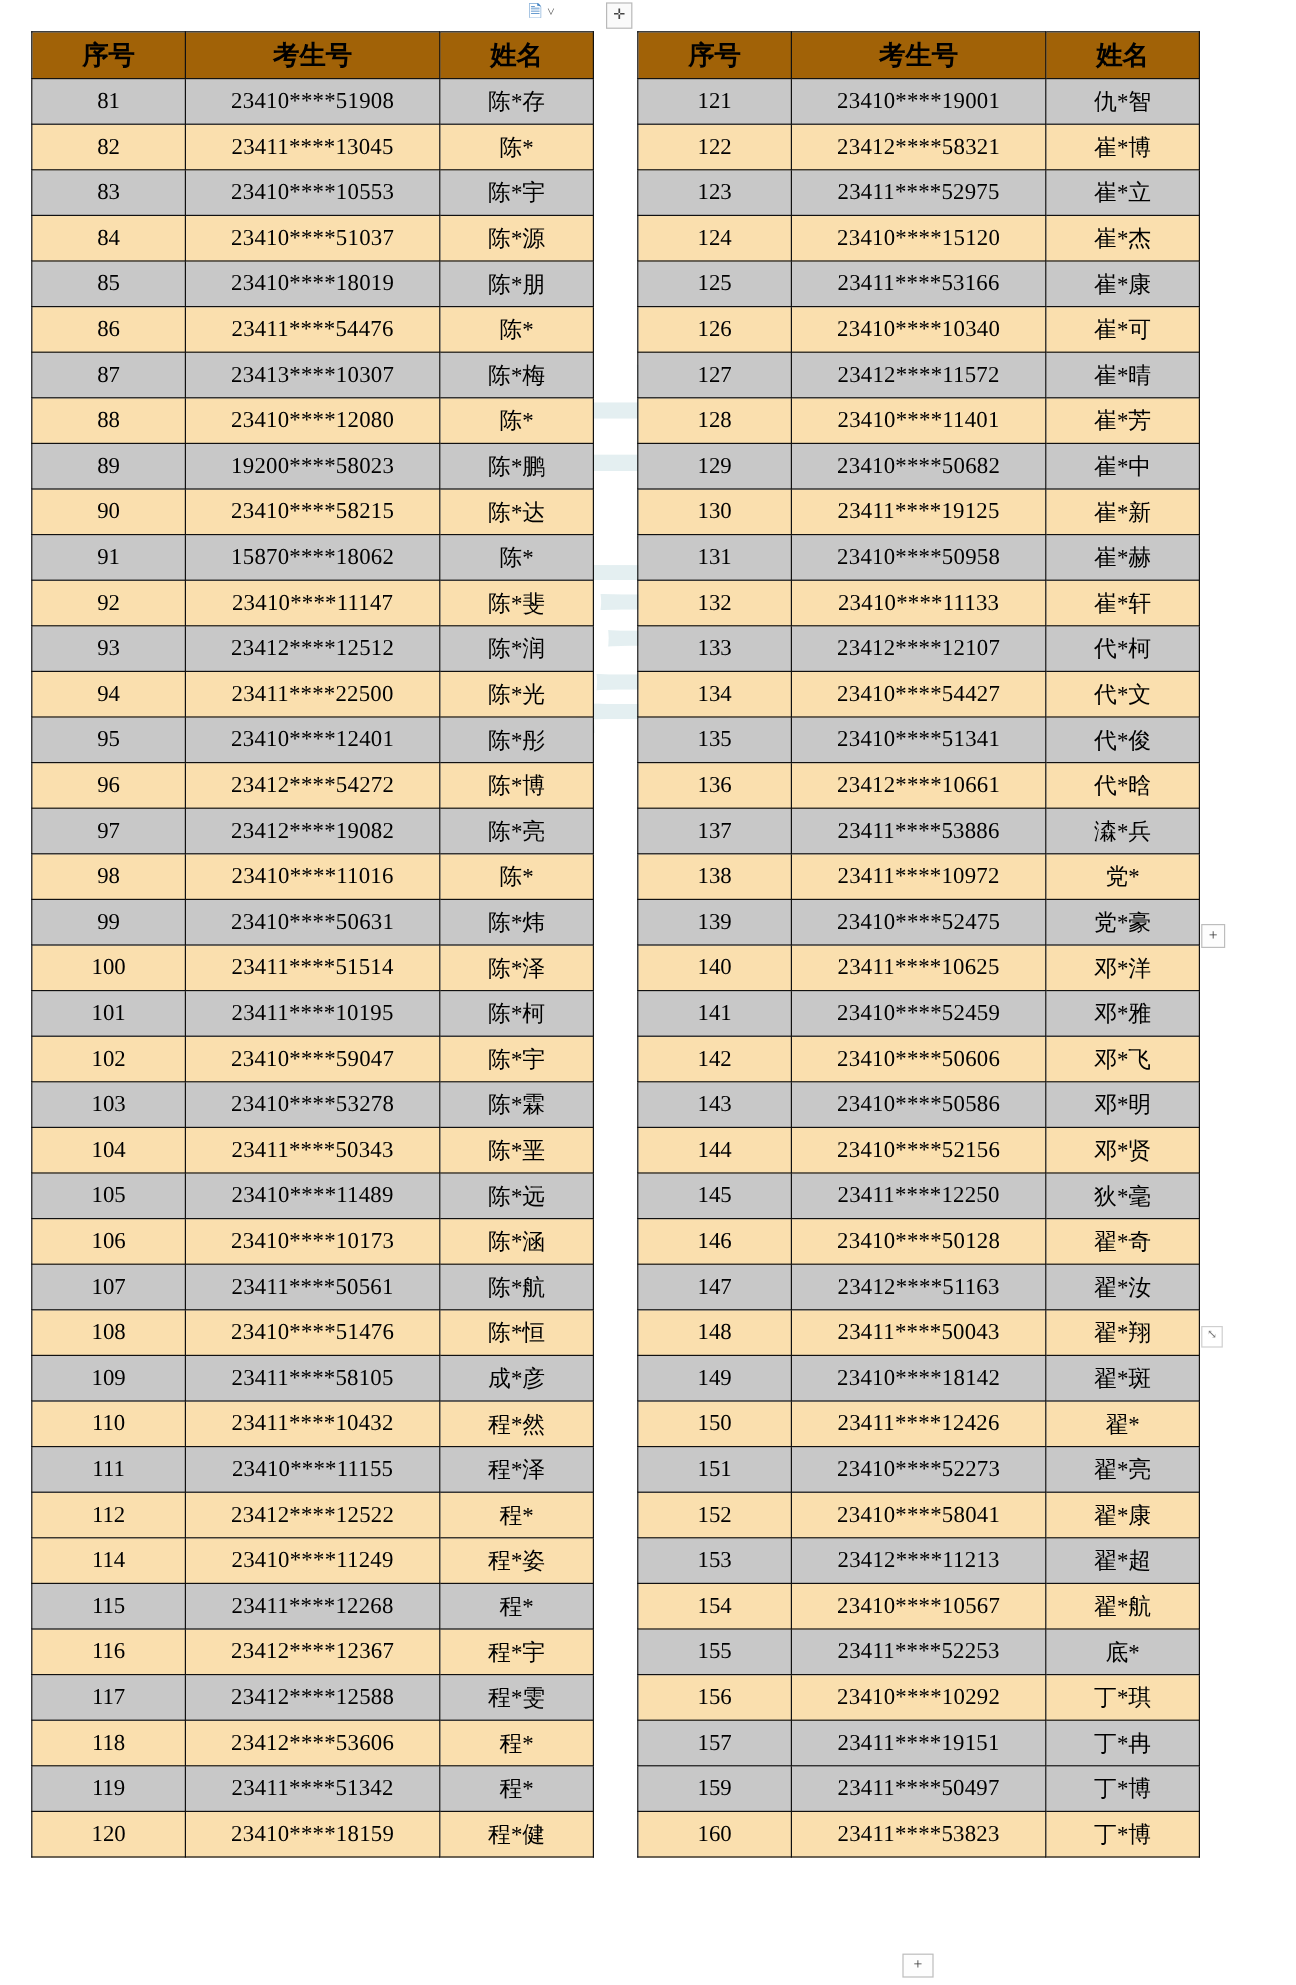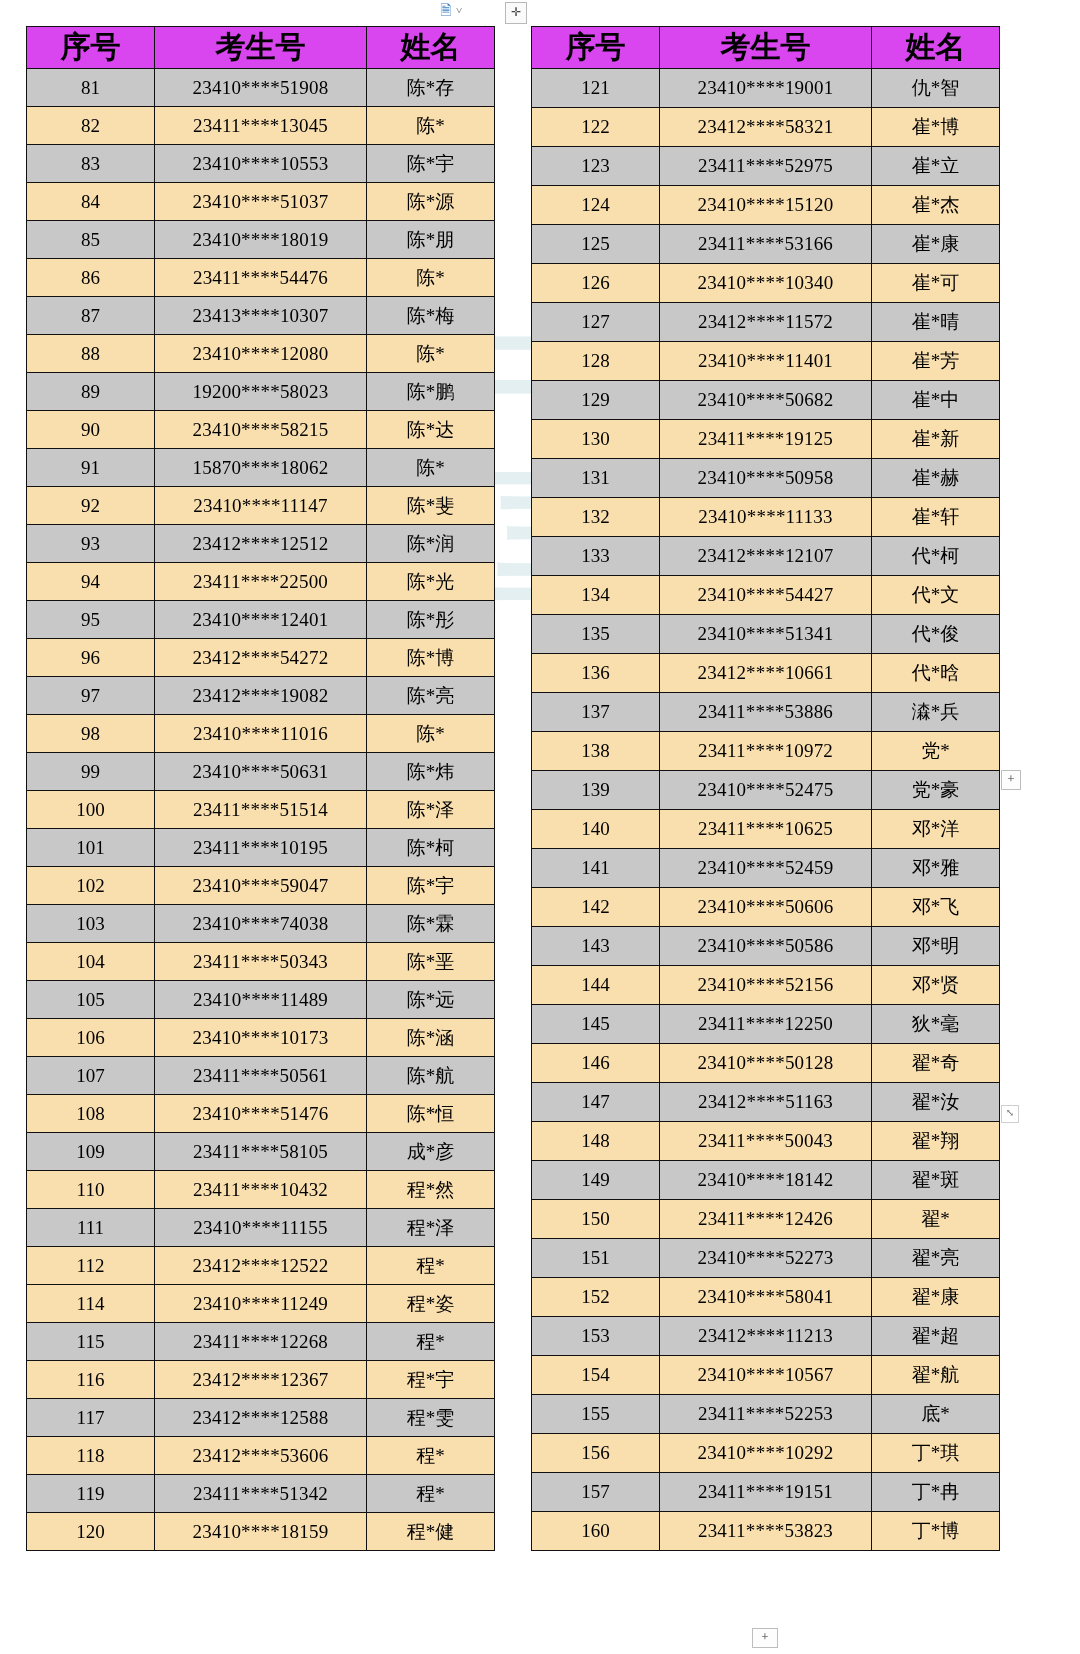--- a/index.html
+++ b/index.html
@@ -119,24 +119,24 @@
   }
   table.grid th, table.grid td {
     border: 1px solid #111;
     text-align: center;
     height: 37px;
     font-size: 19px;
     color: #000;
     padding: 0;
   }
   table.grid th {
-    background: #d946ef;
+    background: #a16207;
     color: #000;
     font-weight: bold;
-    font-size: 30px;
+    font-size: 22px;
     height: 38px;
   }
   col.c-idx { width: 128px; }
   col.c-no  { width: 212px; }
   col.c-name{ width: 128px; }
   tr.odd td  { background: #c8c8c8; }
   tr.even td { background: #fadfae; }
   td.name { font-size: 20px; }
   td.no { font-size: 19px; letter-spacing: .2px; }
 </style>
@@ -278,21 +278,21 @@
             <td class="no">23411****10195</td>
             <td class="name">陈*柯</td>
           </tr>
           <tr class="even">
             <td>102</td>
             <td class="no">23410****59047</td>
             <td class="name">陈*宇</td>
           </tr>
           <tr class="odd">
             <td>103</td>
-            <td class="no">23410****74038</td>
+            <td class="no">23410****53278</td>
             <td class="name">陈*霖</td>
           </tr>
           <tr class="even">
             <td>104</td>
             <td class="no">23411****50343</td>
             <td class="name">陈*垩</td>
           </tr>
           <tr class="odd">
             <td>105</td>
             <td class="no">23410****11489</td>
@@ -563,20 +563,25 @@
           <tr class="even">
             <td>156</td>
             <td class="no">23410****10292</td>
             <td class="name">丁*琪</td>
           </tr>
           <tr class="odd">
             <td>157</td>
             <td class="no">23411****19151</td>
             <td class="name">丁*冉</td>
           </tr>
+          <tr class="odd">
+            <td>159</td>
+            <td class="no">23411****50497</td>
+            <td class="name">丁*博</td>
+          </tr>
           <tr class="even">
             <td>160</td>
             <td class="no">23411****53823</td>
             <td class="name">丁*博</td>
           </tr>
         </tbody>
     </table>
 
   </div>
 </div>

